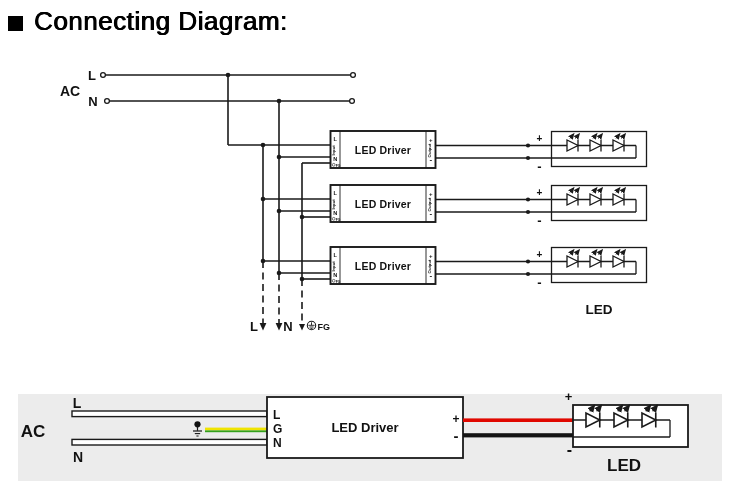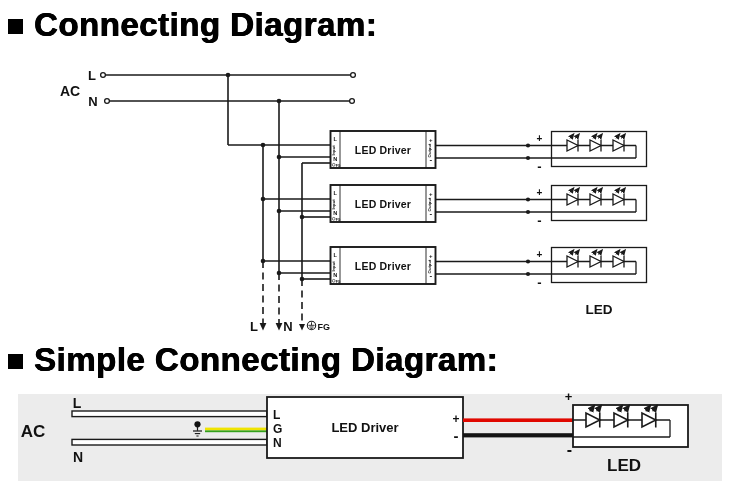--- a/index.html
+++ b/index.html
@@ -1,21 +1,21 @@
 <!DOCTYPE html>
 <html><head>
 <meta charset="utf-8">
 <style>
   html,body { margin:0; padding:0; background:#fff; }
   #screen { position:relative; width:750px; height:500px; background:#fff; overflow:hidden;
             font-family:"Liberation Sans", sans-serif; }
   .heading { position:absolute; left:8px; display:flex; align-items:center; gap:11px;
              color:#000; white-space:nowrap; }
   .heading .sq { width:15px; height:15px; background:#000; flex:0 0 auto; margin-top:3px; }
-  .heading .ht { font-size:33px; font-weight:bold; letter-spacing:0.5px;
+  .heading .ht { font-size:26px; font-weight:normal; letter-spacing:0.5px;
                  text-shadow:0.6px 0 0 #000, -0.3px 0 0 #000; }
   #h1 { top:6px; }
   #h2 { top:341px; }
   svg { position:absolute; left:0; top:0; }
   svg text { fill:#111; font-family:"Liberation Sans", sans-serif; }
   .b { font-weight:bold; }
   .ln { stroke:#1a1a1a; stroke-width:1.6; fill:none; }
   .ln2 { stroke:#1a1a1a; stroke-width:1.3; fill:none; }
   .dash { stroke-dasharray:7 4.5; }
   .box { fill:#ffffff; stroke:#1a1a1a; stroke-width:1.9; }
@@ -28,24 +28,20 @@
 </head>
 <body>
 
 <div id="screen">
 
   <div class="heading" id="h1">
     <span class="sq"></span>
     <span class="ht">Connecting Diagram:</span>
   </div>
 
-  <div class="heading" id="h2">
-    <span class="sq"></span>
-    <span class="ht">Simple Connecting Diagram:</span>
-  </div>
 
   <svg width="750" height="500" viewBox="0 0 750 500">
     <defs>
       <marker id="ah" markerWidth="7" markerHeight="7" refX="5.5" refY="3" orient="auto" markerUnits="userSpaceOnUse">
         <path d="M0,0 L6.5,3 L0,6 Z" fill="#1a1a1a"></path>
       </marker>
 
       <g id="diode">
         <polygon class="tri" points="0,-5.5 0,5.5 11,0"></polygon>
         <line class="ln2" x1="11" y1="-6" x2="11" y2="6"></line>

